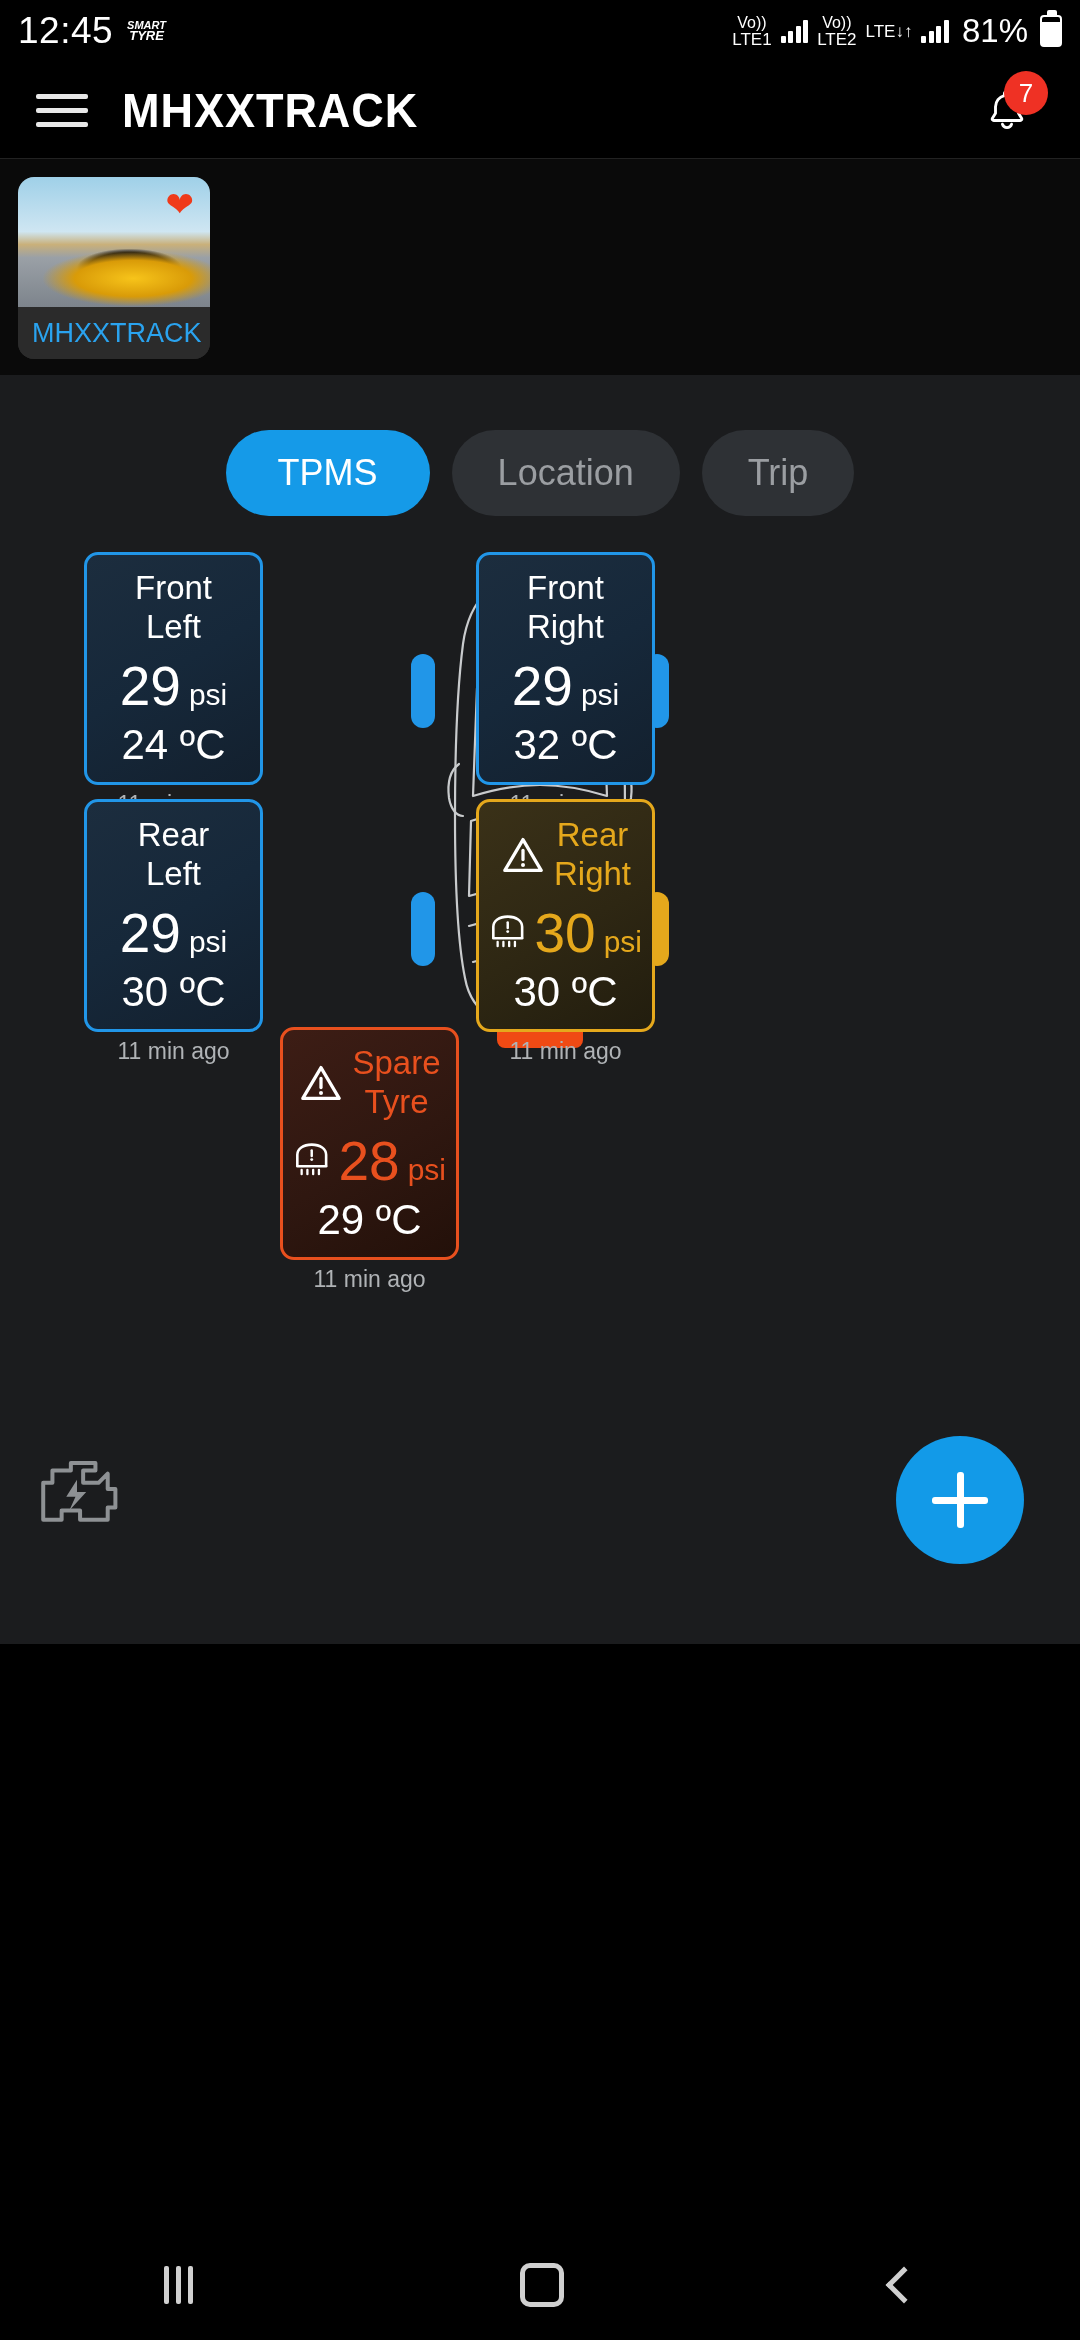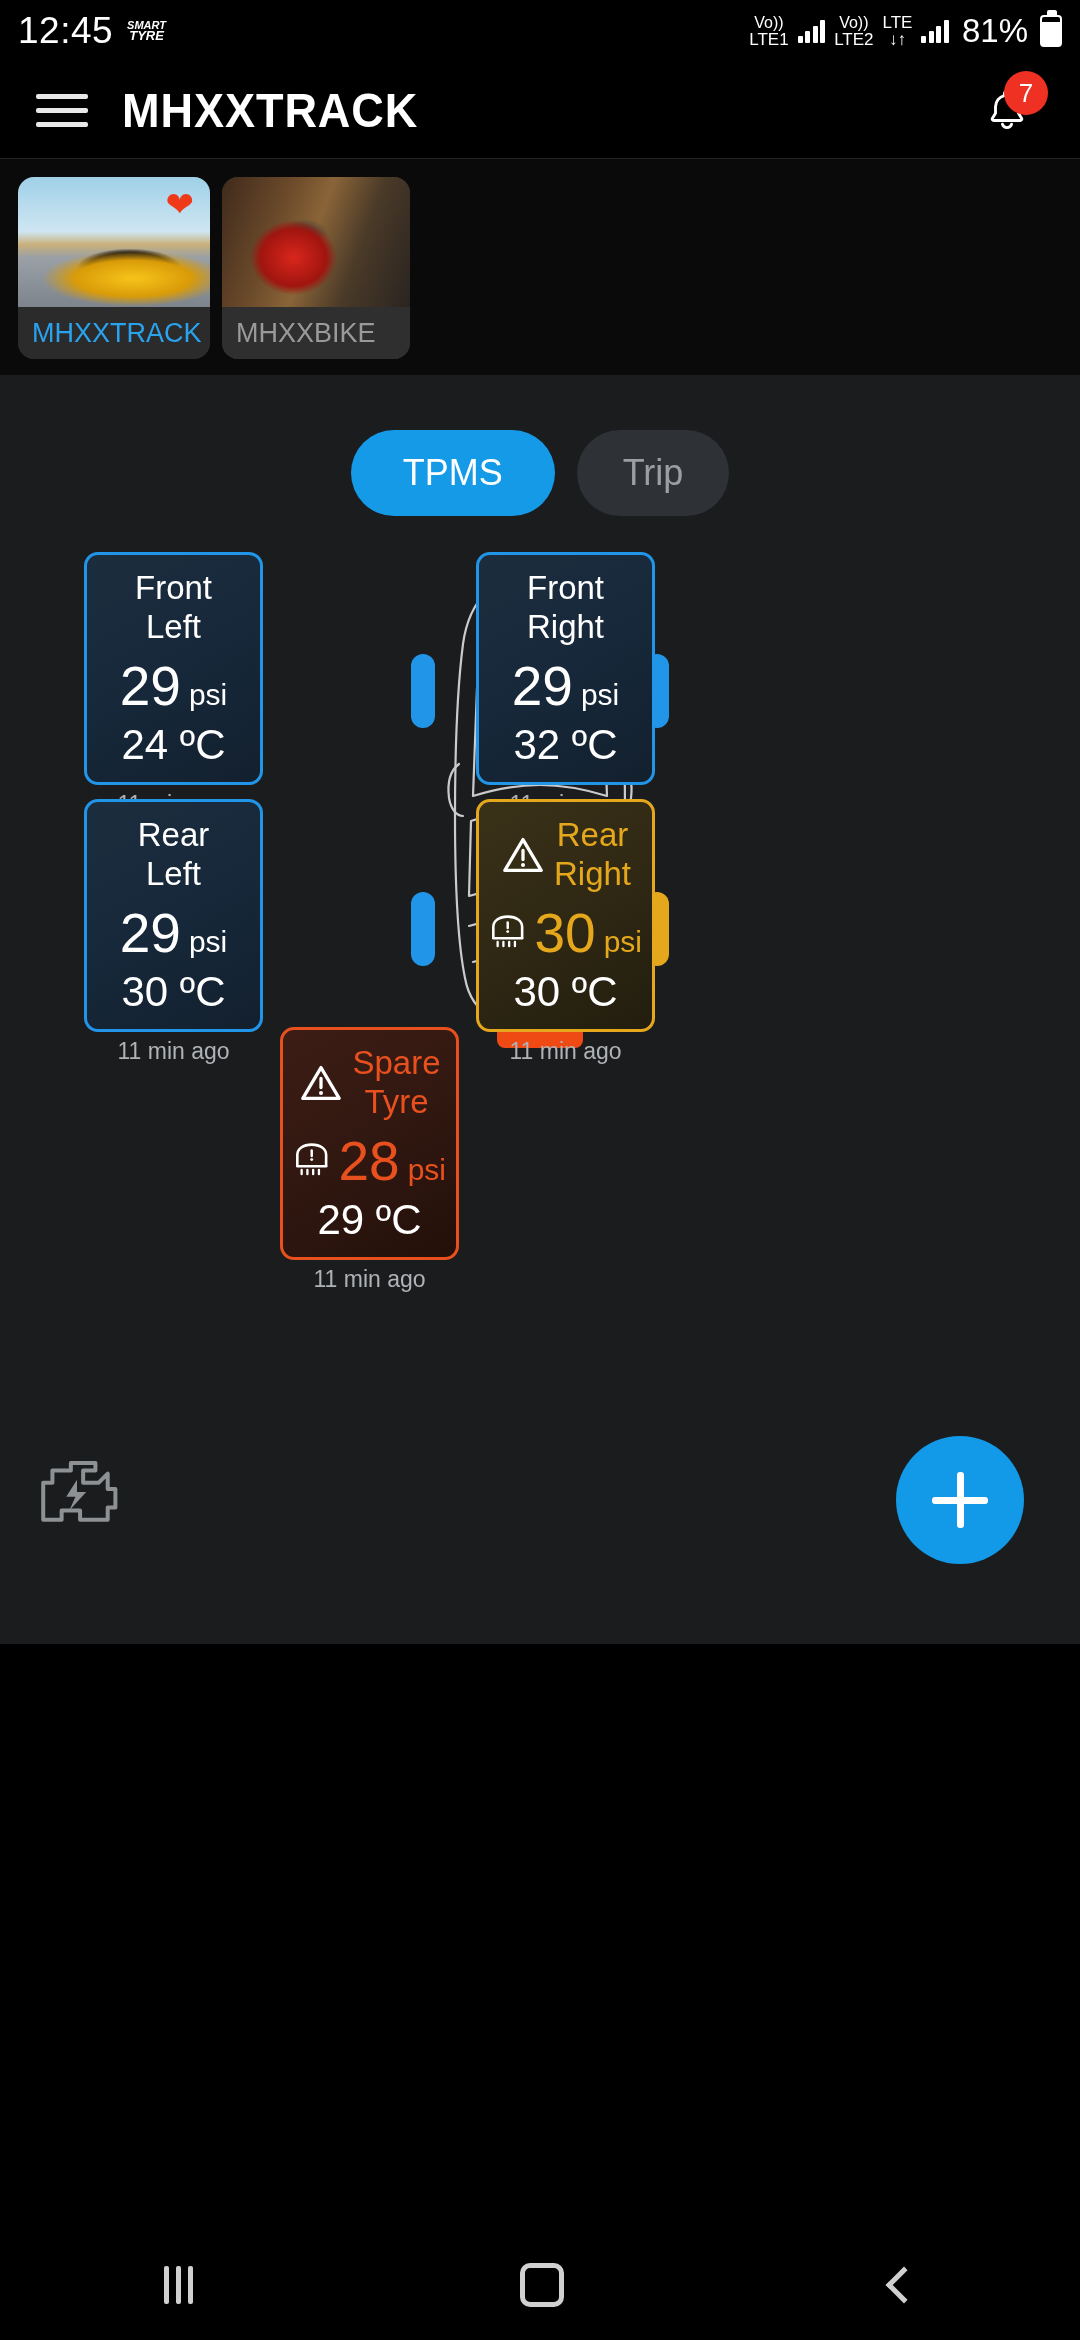--- a/index.html
+++ b/index.html
@@ -14,21 +14,21 @@
   .sb-appicon { display:flex; flex-direction:column; line-height:0.95; align-items:center;
                 font-size:11px; font-weight:bold; font-style:italic; color:#fff; }
   .sb-appicon .l2 { font-size:13px; }
   .sb-right { display:flex; align-items:center; gap:9px; font-size:20px; }
   .simgrp { display:flex; flex-direction:column; align-items:center; line-height:1.0; font-size:17px; }
   .simgrp .vo { font-size:16px; }
   .bars { display:flex; align-items:flex-end; gap:2.5px; height:24px; }
   .bars i { width:5px; background:#fff; display:block; border-radius:1px; }
   .bars i:nth-child(1){height:7px;} .bars i:nth-child(2){height:12px;}
   .bars i:nth-child(3){height:17px;} .bars i:nth-child(4){height:23px;}
-  .lte-stack { display:flex; flex-direction:column; align-items:center; line-height:1.0; font-size:17px; }
+  .lte-stack { display:flex; flex-direction:row; align-items:center; line-height:1.0; font-size:17px; }
   .batt-pct { font-size:33px; margin-left:4px; }
   .batt { width:22px; height:32px; border:2.5px solid #fff; border-radius:4px; position:relative;
           margin-left:3px; background:linear-gradient(to top,#fff 81%, #000 81%); }
   .batt::before { content:""; position:absolute; top:-7px; left:5px; width:10px; height:5px;
                   background:#fff; border-radius:2px 2px 0 0; }
 
   
   .appbar { height:96px; background:#000; display:flex; align-items:center; padding:0 36px;
             position:relative; }
   .hamburger { width:52px; display:flex; flex-direction:column; gap:9px; cursor:pointer; }
@@ -188,29 +188,26 @@
 </div>
 
 <div class="carousel-wrap">
   <div class="carousel" id="carousel">
       <div class="vcard sel">
         <div class="vthumb ph-amg">
           <span class="heart">❤</span>
         </div>
         <div class="vlabel">MHXXTRACK</div>
       </div>
-      <div class="vcard">
-        <div class="vthumb ph-bike"></div>
-        <div class="vlabel">MHXXBIKE</div>
-      </div>
     </div>
 </div>
 
 <div class="tabs" id="tabs">
     <div class="tab active">TPMS</div>
+    <div class="tab">Location</div>
     <div class="tab">Trip</div>
   </div>
 
 <div class="panel">
   <div class="grid">
 
     <div class="car">
       <svg viewBox="0 0 230 470" width="230" height="470">
         <g fill="none" stroke="#c9cbcd" stroke-width="2.2" stroke-linejoin="round" stroke-linecap="round">
           <path d="M115 6 C70 6 44 34 38 78 C32 124 30 190 30 250 C30 312 33 378 40 412 C46 446 72 462 115 462

